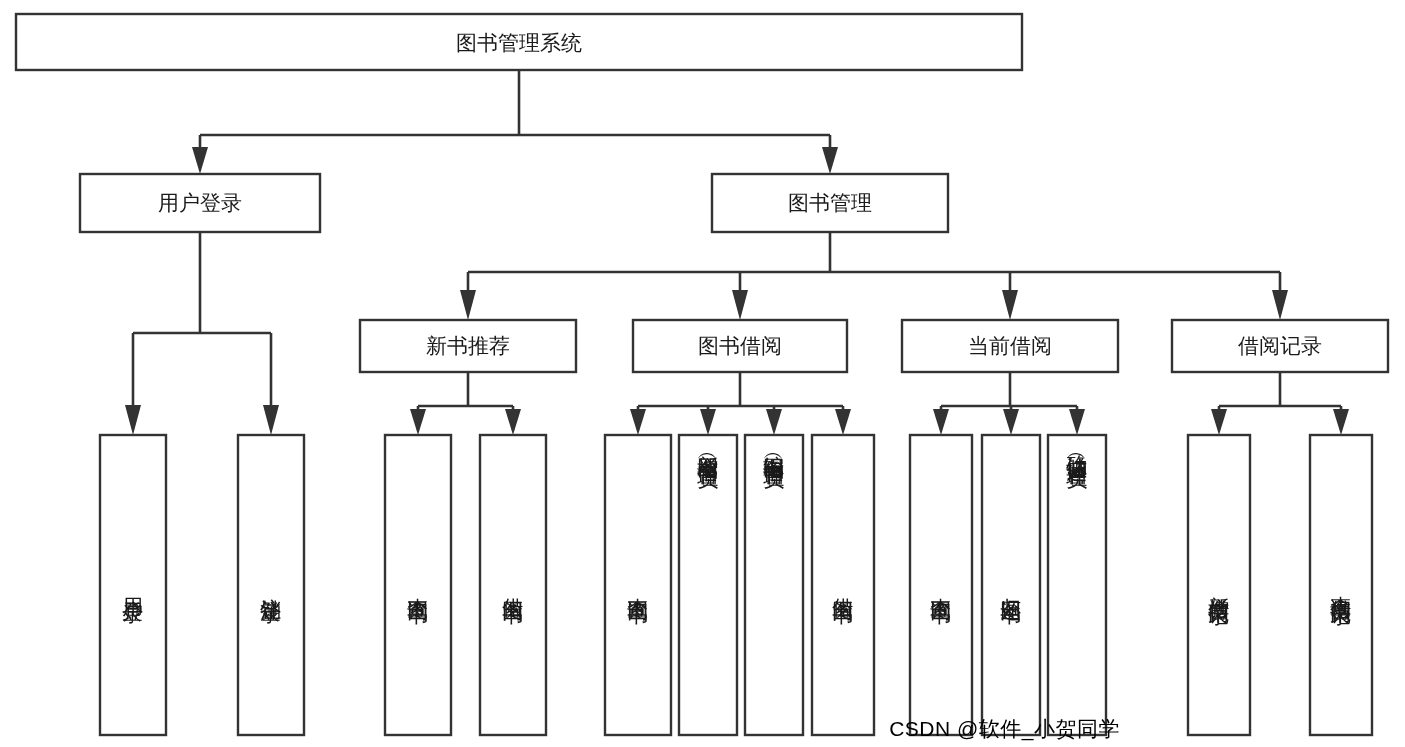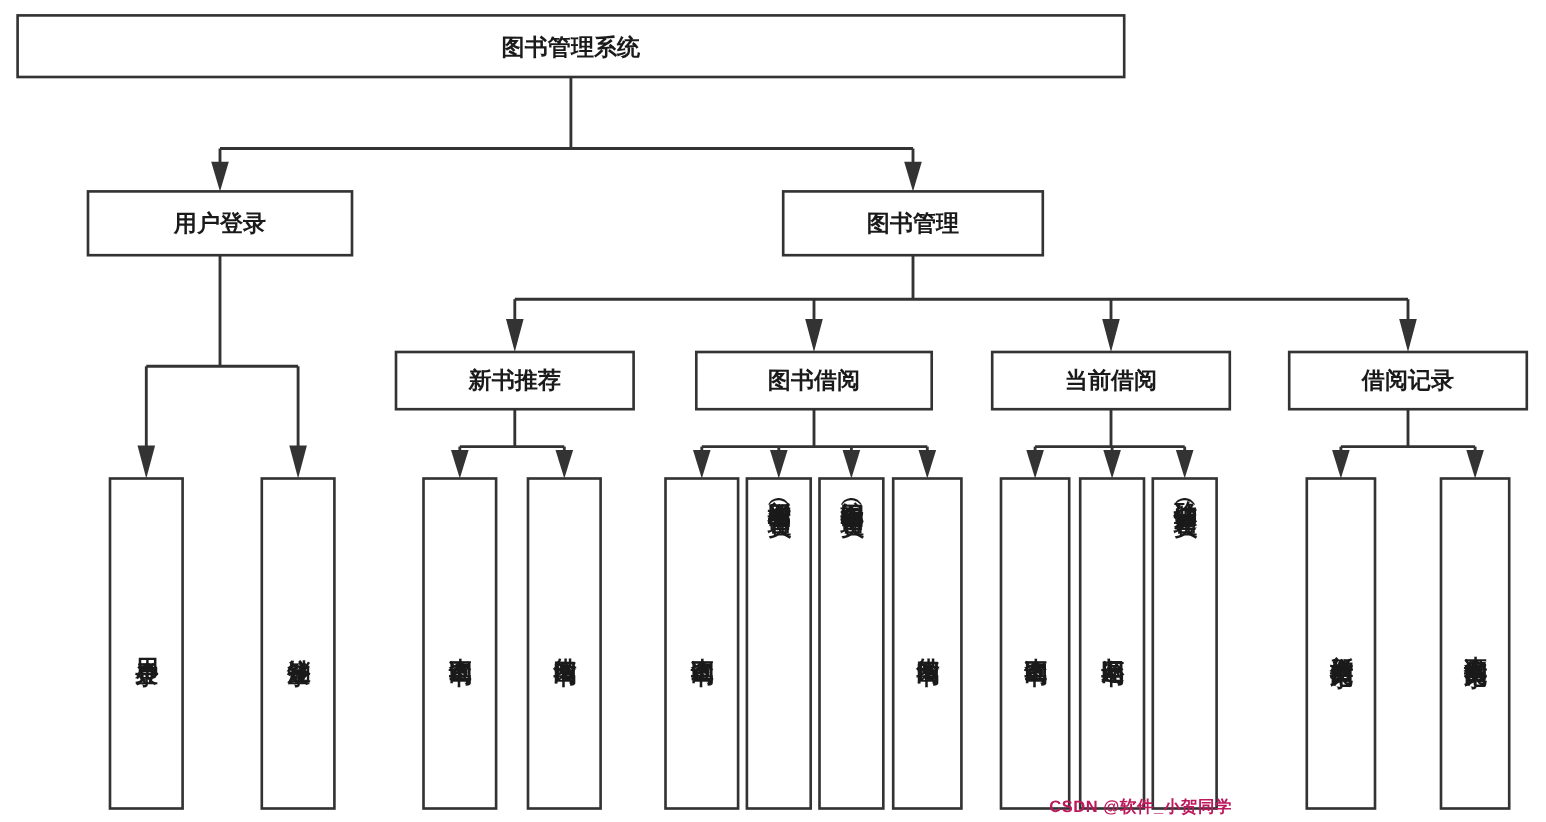--- a/index.html
+++ b/index.html
@@ -11,21 +11,20 @@
     width: 1405px;
     height: 747px;
     overflow: hidden;
     font-family: "Liberation Sans", "DejaVu Sans", sans-serif;
   }
   #diagram-root {
     position: relative;
     width: 1130px;
     height: 747px;
     background: #ffffff;
-    font-weight: bold;
   }
   svg.diagram-canvas {
     position: absolute;
     left: 0;
     top: 0;
     width: 1405px;
     height: 747px;
     display: block;
   }
   .node-box {
@@ -65,22 +64,22 @@
     line-height: 1.12;
     letter-spacing: 2px;
     color: #1a1a1a;
     white-space: nowrap;
   }
   .watermark {
     position: absolute;
     right: 10px;
     bottom: 4px;
     font-family: "Liberation Sans", "DejaVu Sans", sans-serif;
-    font-size: 15px;
-    color: #be185d;
+    font-size: 21px;
+    color: #000000;
     letter-spacing: 0.5px;
     white-space: nowrap;
   }
 </style>
 </head>
 <body>
 
 <div id="diagram-root">
 
   <svg class="diagram-canvas" viewBox="0 0 1405 747">

